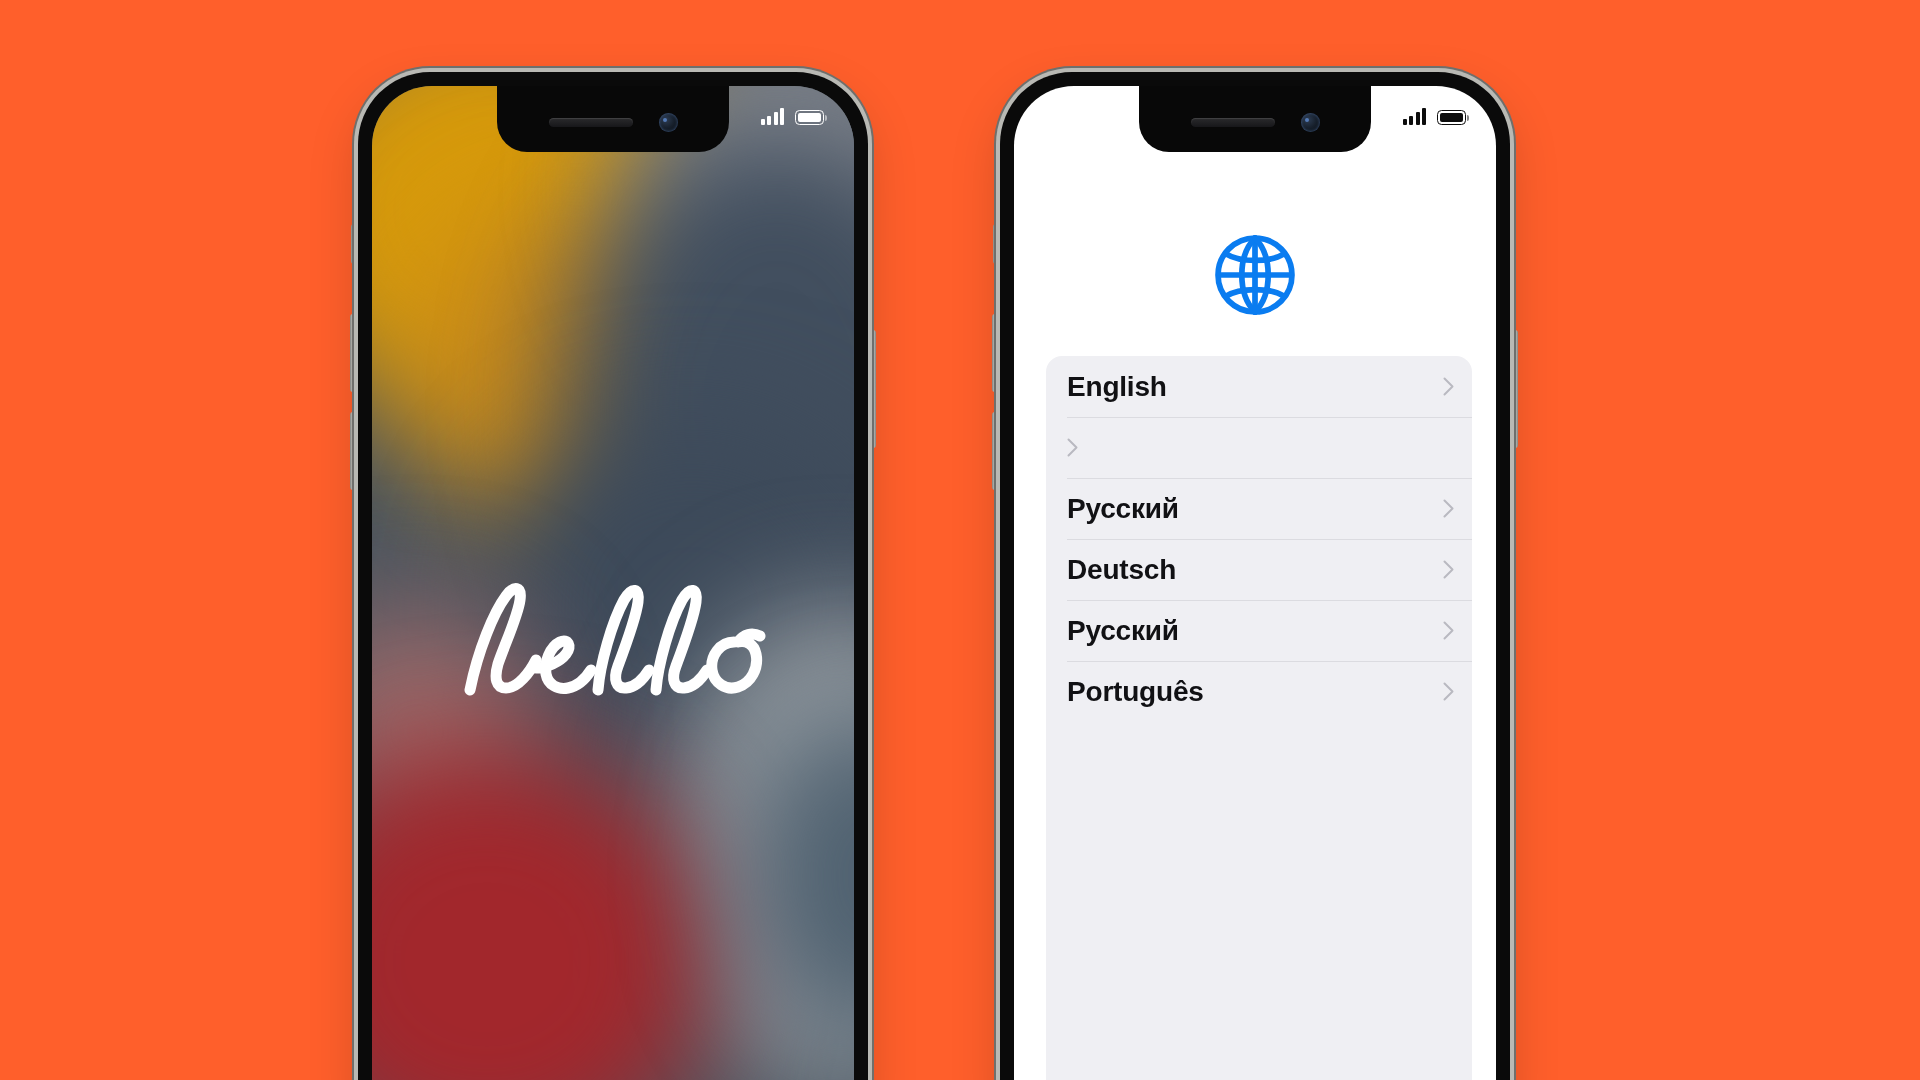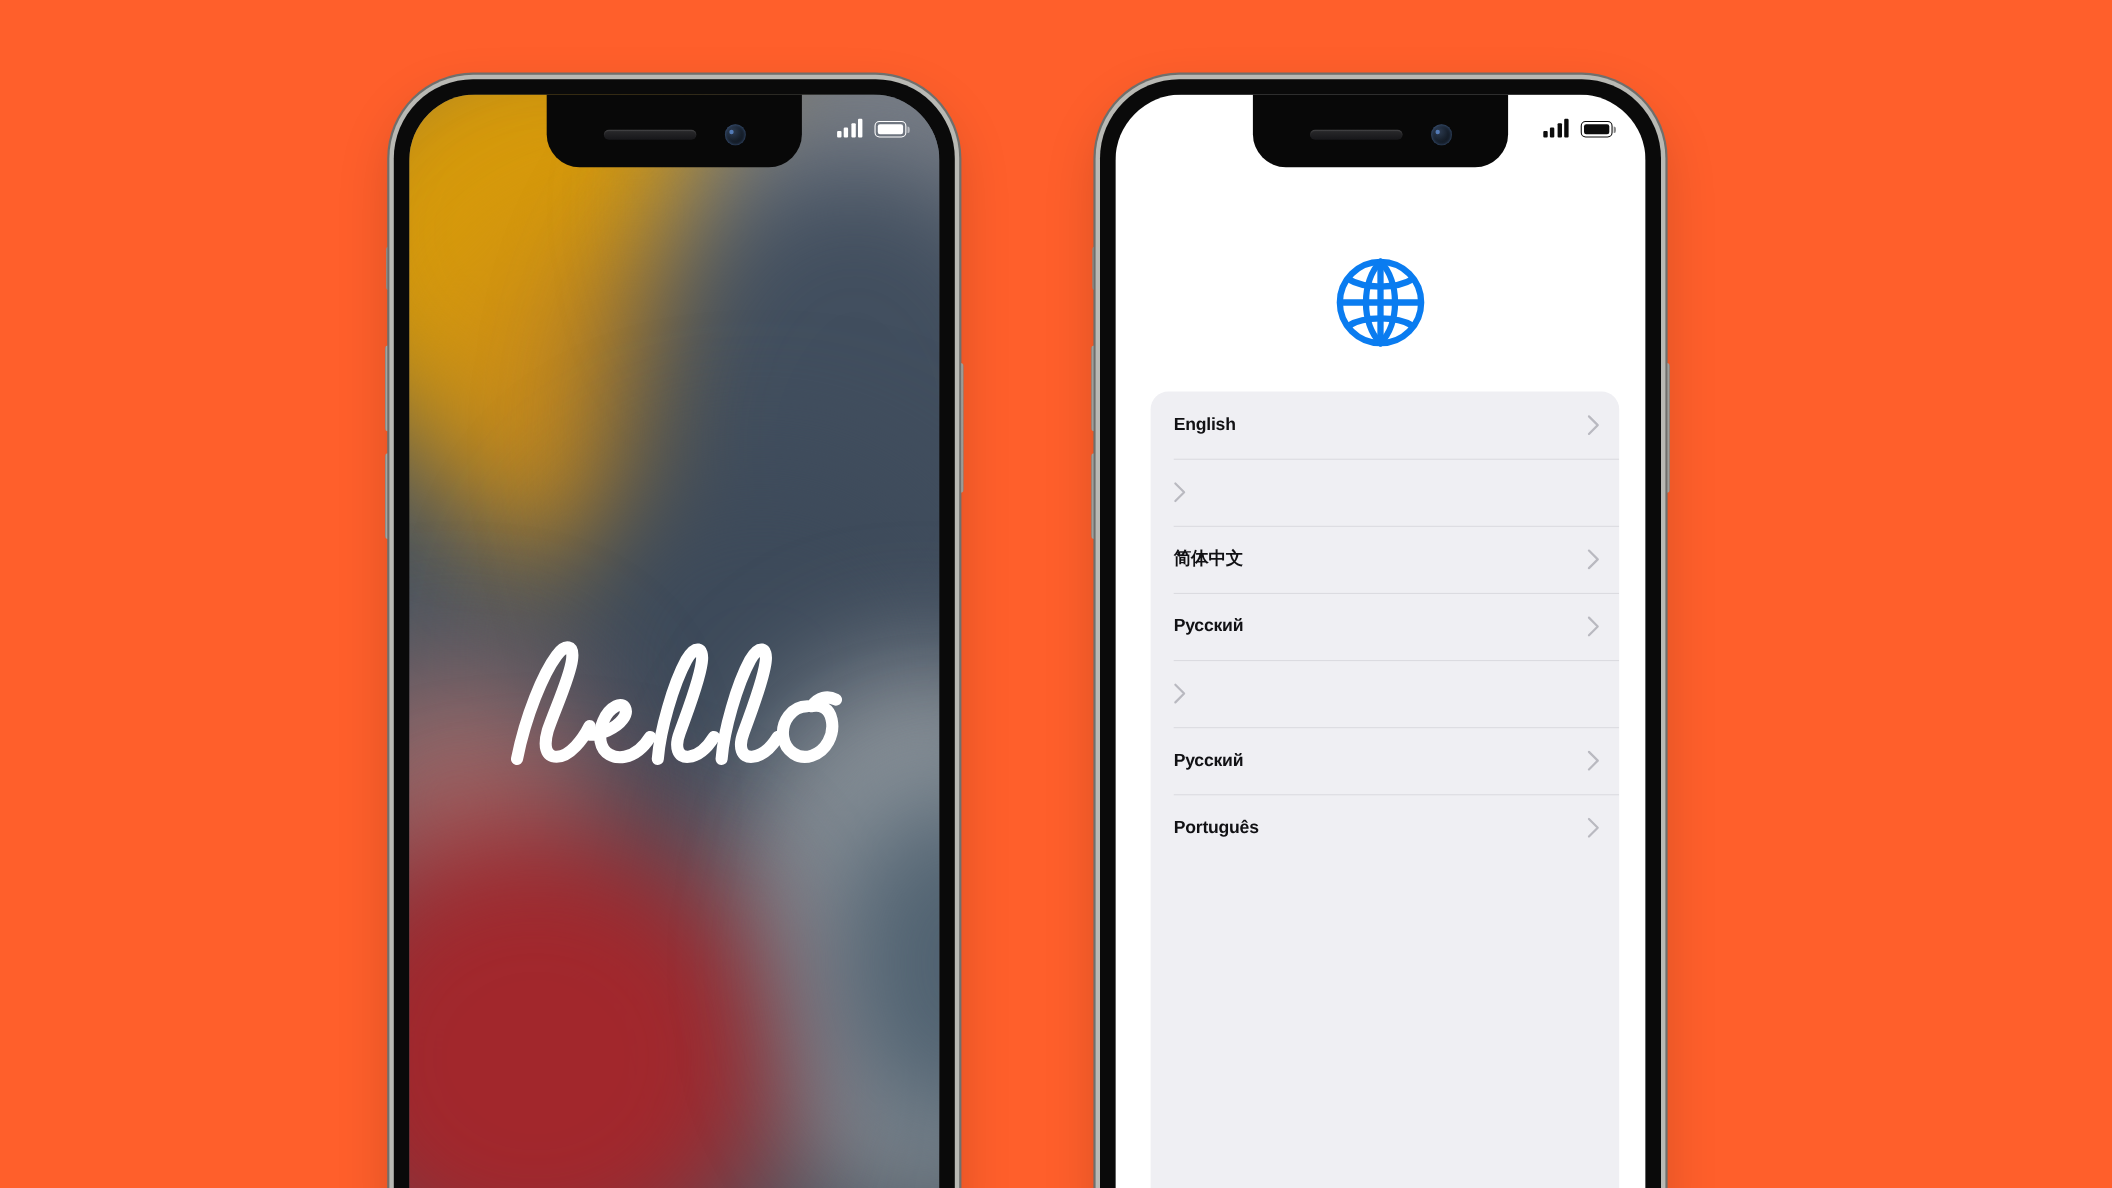--- a/index.html
+++ b/index.html
@@ -136,21 +136,21 @@
     height:61px;
     display:flex; align-items:center;
     padding:0 18px 0 21px;
   }
   .lang-row + .lang-row::before{
     content:"";
     position:absolute; left:21px; right:0; top:0;
     height:1px; background:#DBDBE0;
   }
   .lang-label {
-    font-size:16px;
+    font-size:28px;
     font-weight:700;
     color:#111114;
     letter-spacing:-.2px;
     flex:1;
     white-space:nowrap;
   }
   .chev { width:11px; height:19px; color:#B9B9C0; flex:none; }
 
   
   .btn-side { position:absolute; border-radius:3px; z-index:-2; }
@@ -247,37 +247,32 @@
               <polyline points="1.5,1.5 9.5,9.5 1.5,17.5"></polyline>
             </svg>
         </div>
 
         <div class="lang-row">
           <svg class="chev" viewBox="0 0 11 19" fill="none" stroke="currentColor" stroke-width="2" stroke-linecap="round" stroke-linejoin="round">
               <polyline points="1.5,1.5 9.5,9.5 1.5,17.5"></polyline>
             </svg>
         </div>
 
-        <div class="lang-row">
-          <span class="lang-label">简体中文</span>
-          <svg class="chev" viewBox="0 0 11 19" fill="none" stroke="currentColor" stroke-width="2" stroke-linecap="round" stroke-linejoin="round">
-              <polyline points="1.5,1.5 9.5,9.5 1.5,17.5"></polyline>
-            </svg>
-        </div>
 
 
 
         <div class="lang-row">
           <span class="lang-label">Русский</span>
           <svg class="chev" viewBox="0 0 11 19" fill="none" stroke="currentColor" stroke-width="2" stroke-linecap="round" stroke-linejoin="round">
               <polyline points="1.5,1.5 9.5,9.5 1.5,17.5"></polyline>
             </svg>
         </div>
 
         <div class="lang-row">
+          <span class="lang-label">Deutsch</span>
           <svg class="chev" viewBox="0 0 11 19" fill="none" stroke="currentColor" stroke-width="2" stroke-linecap="round" stroke-linejoin="round">
               <polyline points="1.5,1.5 9.5,9.5 1.5,17.5"></polyline>
             </svg>
         </div>
 
         <div class="lang-row">
           <span class="lang-label">Русский</span>
           <svg class="chev" viewBox="0 0 11 19" fill="none" stroke="currentColor" stroke-width="2" stroke-linecap="round" stroke-linejoin="round">
               <polyline points="1.5,1.5 9.5,9.5 1.5,17.5"></polyline>
             </svg>

